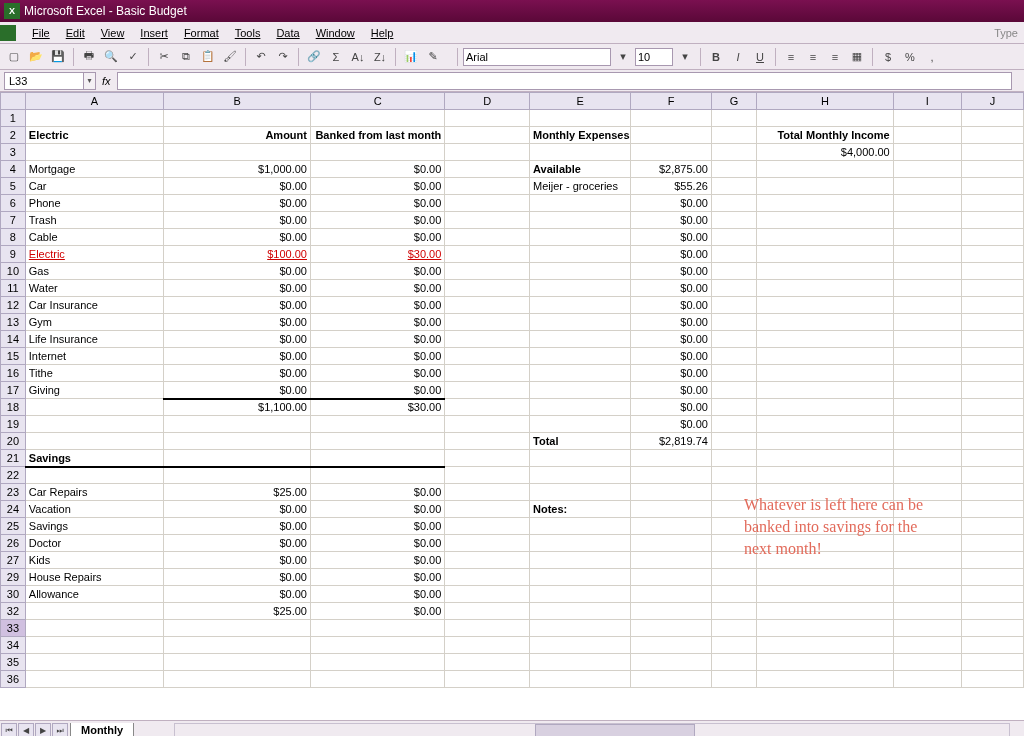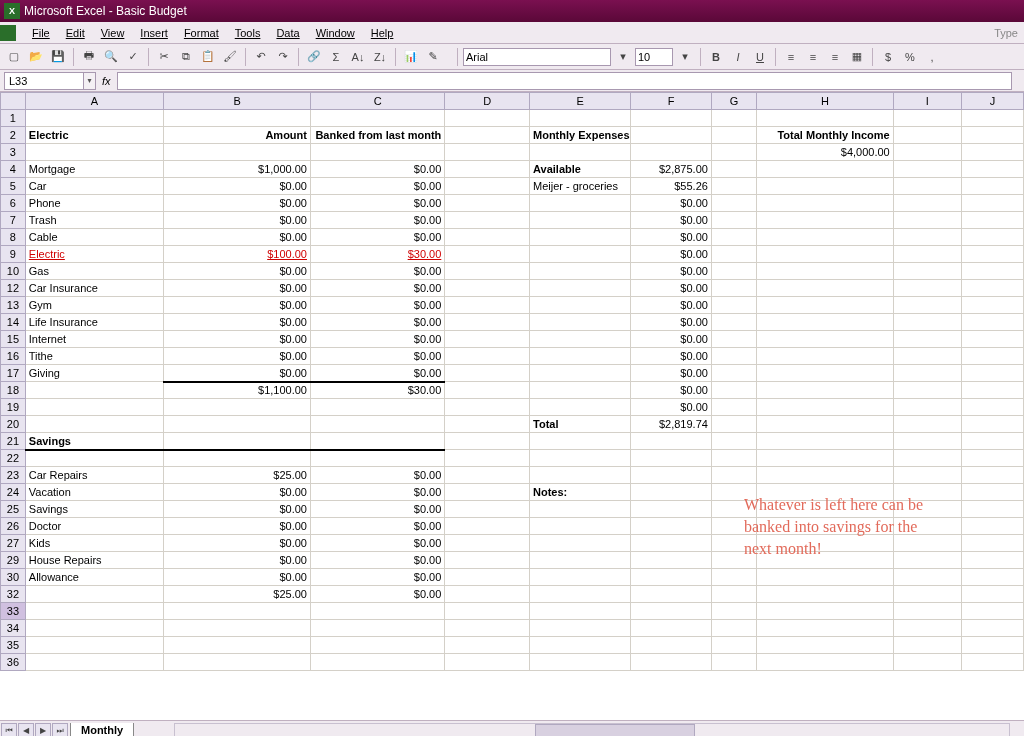--- a/index.html
+++ b/index.html
@@ -258,20 +258,33 @@
           <td class="num">$0.00</td>
           <td class=""></td>
           <td class=""></td>
           <td class="num">$0.00</td>
           <td class=""></td>
           <td class=""></td>
           <td class=""></td>
           <td class=""></td>
         </tr>
         <tr>
+          <th class="rowhdr">11</th>
+          <td class="">Water</td>
+          <td class="num">$0.00</td>
+          <td class="num">$0.00</td>
+          <td class=""></td>
+          <td class=""></td>
+          <td class="num">$0.00</td>
+          <td class=""></td>
+          <td class=""></td>
+          <td class=""></td>
+          <td class=""></td>
+        </tr>
+        <tr>
           <th class="rowhdr">12</th>
           <td class="">Car Insurance</td>
           <td class="num">$0.00</td>
           <td class="num">$0.00</td>
           <td class=""></td>
           <td class=""></td>
           <td class="num">$0.00</td>
           <td class=""></td>
           <td class=""></td>
           <td class=""></td>

